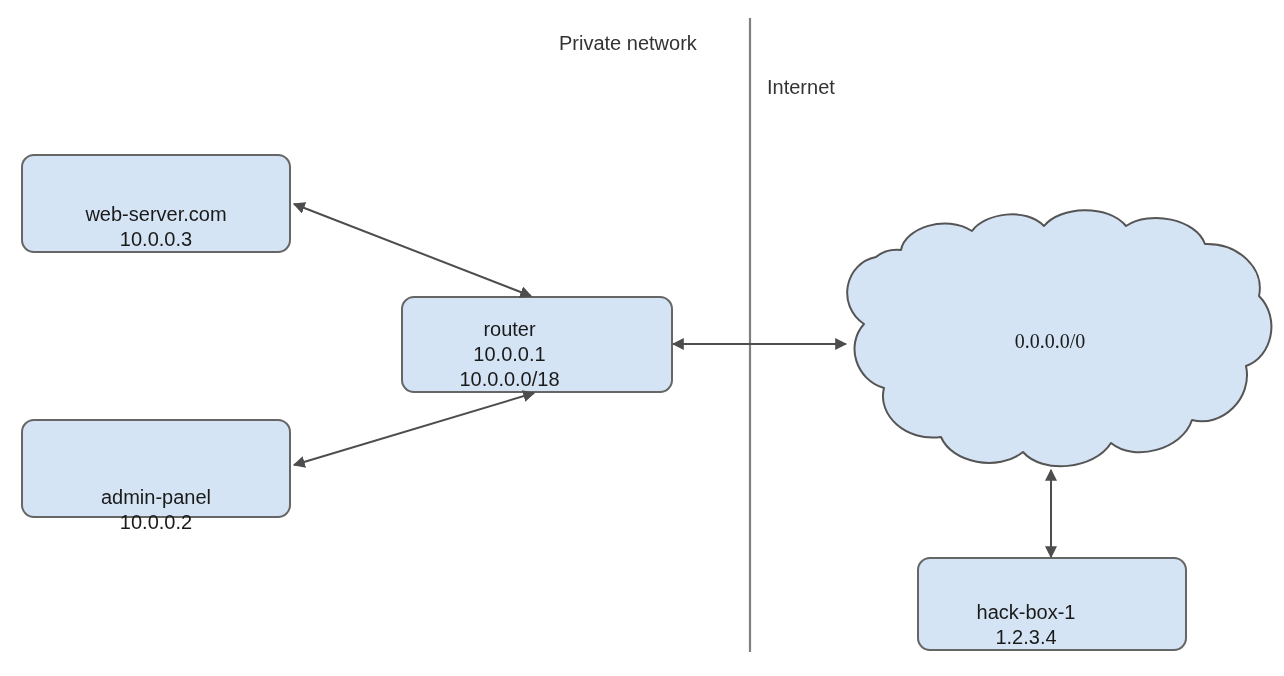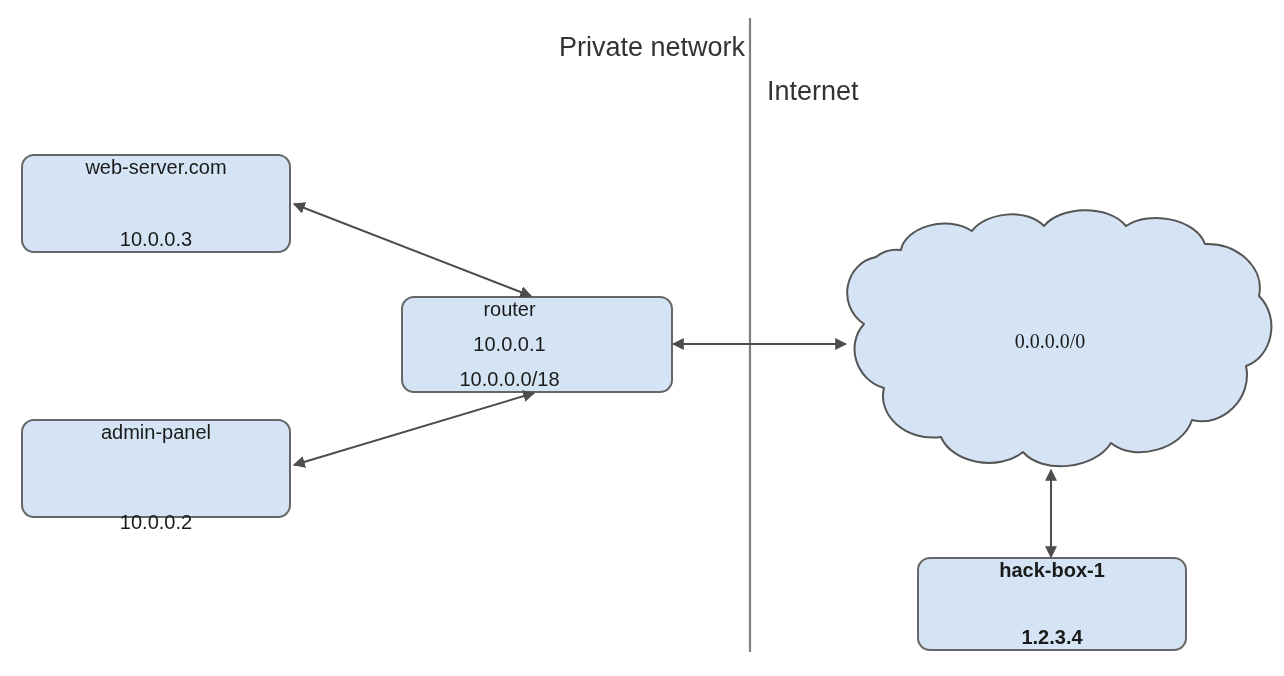--- a/index.html
+++ b/index.html
@@ -22,33 +22,33 @@
     left: 0;
     top: 0;
     width: 1284px;
     height: 676px;
   }
   .node-label {
     position: absolute;
     display: flex;
     flex-direction: column;
     align-items: center;
-    justify-content: space-between;
+    justify-content: flex-end;
     text-align: center;
     color: #1a1a1a;
     font-size: 20px;
     line-height: 25px;
     font-family: "Liberation Sans", sans-serif;
     pointer-events: none;
     white-space: nowrap;
   }
   .zone-label {
     position: absolute;
     color: #333333;
-    font-size: 27px;
+    font-size: 20px;
     font-family: "Liberation Sans", sans-serif;
     white-space: nowrap;
   }
   .cloud-label {
     position: absolute;
     color: #1a1a1a;
     font-size: 20px;
     font-family: Liberation Serif, serif;
     text-align: center;
     white-space: nowrap;
@@ -118,18 +118,18 @@
     <span>10.0.0.0/18</span>
   </div>
 
   <div class="node-label" style="left:22px; top:420px; width:268px; height:115px;">
     <span>admin-panel</span>
     <span>10.0.0.2</span>
   </div>
 
   <div class="cloud-label" style="left:940px; top:330px; width:220px;">0.0.0.0/0</div>
 
-  <div class="node-label" style="left:918px; top:558px; width:268px; height:92px;font-weight:bold;">
+  <div class="node-label" style="left:892px; top:558px; width:268px; height:92px;">
     <span>hack-box-1</span>
     <span>1.2.3.4</span>
   </div>
 
 </div>
 
 </body></html>

